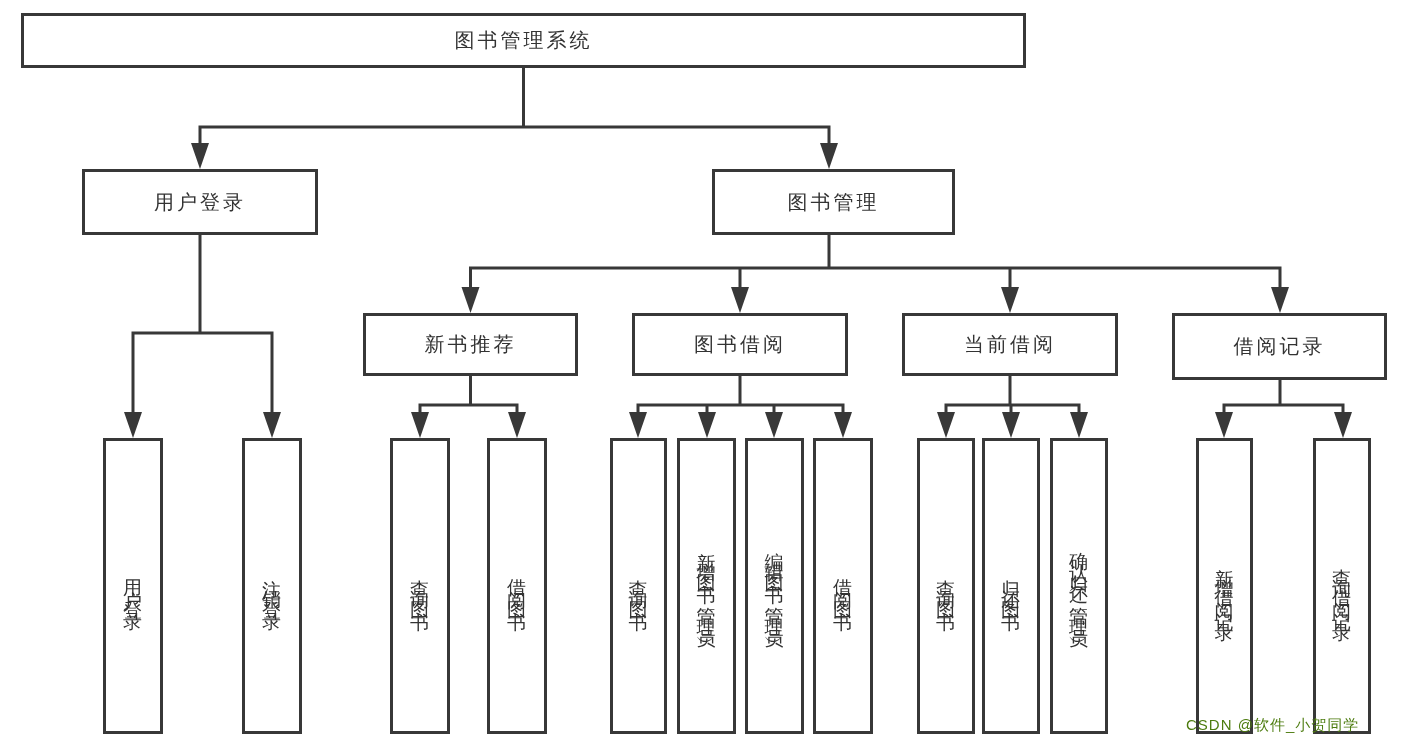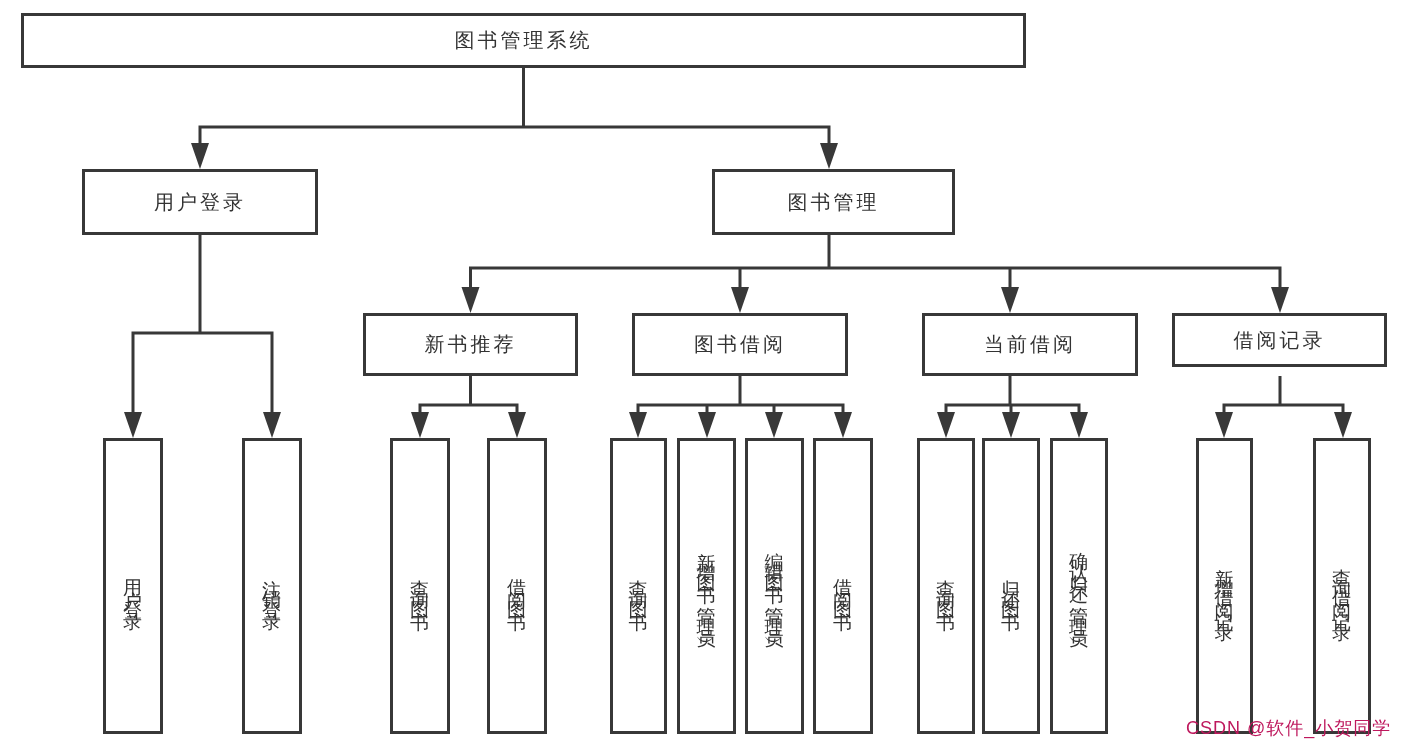--- a/index.html
+++ b/index.html
@@ -51,23 +51,23 @@
     text-orientation: mixed;
     font-size: 19px;
     letter-spacing: 11px;
     line-height: 1;
     white-space: nowrap;
   }
   #watermark {
     position: absolute;
     left: 1186px;
     top: 716px;
-    font-size: 18px;
+    font-size: 15px;
     letter-spacing: 1px;
-    color: #be185d;
+    color: #4d7c0f;
     white-space: nowrap;
     z-index: 3;
     text-align: right;
   }
 </style>
 </head>
 <body>
 
 <div id="stage">
 
@@ -131,24 +131,24 @@
   <div class="box hbox" style="left:712px; top:169px; width:243px; height:66px;">
     <span class="label">图书管理</span>
   </div>
 
   <div class="box hbox" style="left:363px; top:313px; width:215px; height:63px;">
     <span class="label">新书推荐</span>
   </div>
   <div class="box hbox" style="left:632px; top:313px; width:216px; height:63px;justify-content:center;">
     <span class="label">图书借阅</span>
   </div>
-  <div class="box hbox" style="left:902px; top:313px; width:216px; height:63px;margin-left:20px;">
+  <div class="box hbox" style="left:902px; top:313px; width:216px; height:63px;">
     <span class="label">当前借阅</span>
   </div>
-  <div class="box hbox" style="left:1172px; top:313px; width:215px; height:54px;">
+  <div class="box hbox" style="left:1172px; top:313px; width:215px; height:67px;">
     <span class="label">借阅记录</span>
   </div>
 
   <div class="box vbox" style="left:103px; top:438px; width:60px; height:296px;">
     <span class="label">用户登录</span>
   </div>
   <div class="box vbox" style="left:242px; top:438px; width:60px; height:296px;">
     <span class="label">注销登录</span>
   </div>
 

